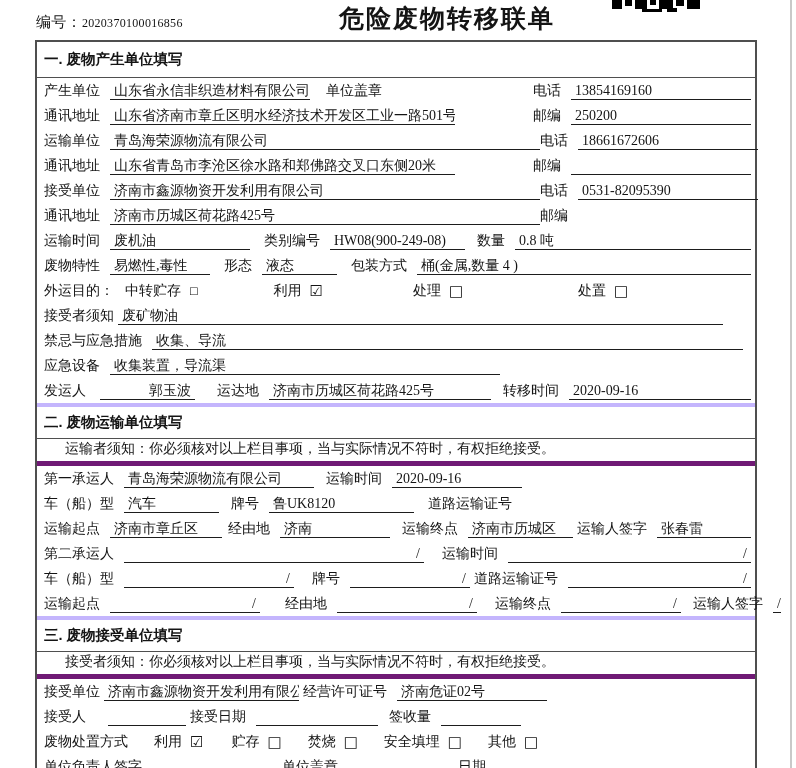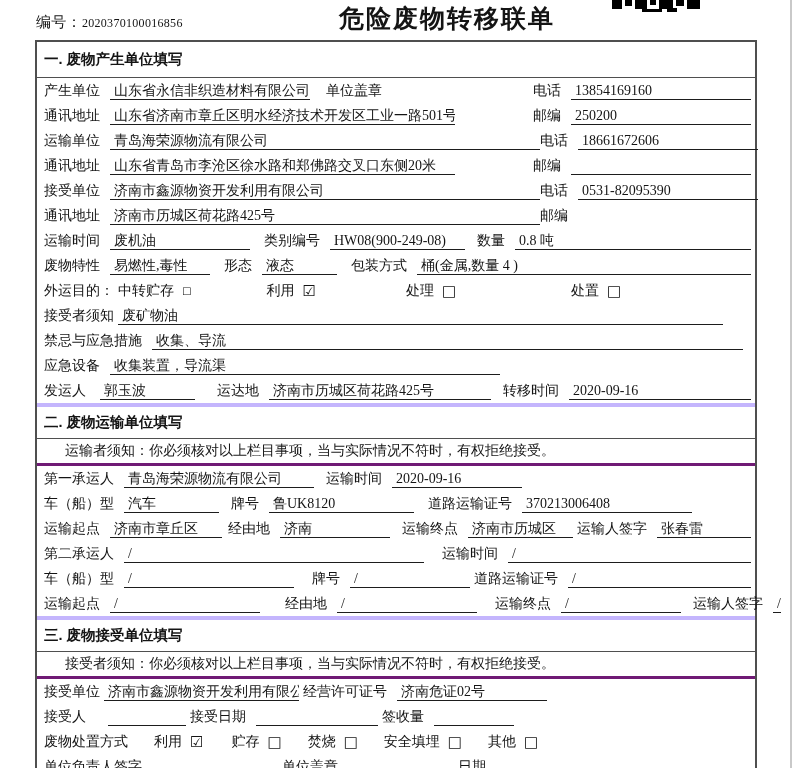--- a/index.html
+++ b/index.html
@@ -19,39 +19,39 @@
            font-weight:bold; font-size:25px; letter-spacing:2px; }
   .qr { position:absolute; left:612px; top:0; }
   
   .tbl { margin-left:35px; width:722px; border:2px solid #4f4f4f; background:#fff; }
   .r { display:flex; align-items:flex-end; height:25px; padding:0 4px 3px 7px;
        font-size:14px; white-space:nowrap; }
   .sh { font-family:"Liberation Sans","DejaVu Sans",sans-serif; font-weight:bold;
         font-size:14.5px; border-bottom:1px solid #4f4f4f; height:36px;
         align-items:center; padding-bottom:0; }
   .bt { border-top:4px solid #c4b5fd; }
-  .notice { border-bottom:3px solid #701a75; height:27px;padding-left:28px; }
+  .notice { border-bottom:5px solid #701a75; height:27px;padding-left:28px; }
   .lbl { flex:0 0 auto;text-align:right; }
   .v { border-bottom:1px solid #1d1d1d; padding:0 4px; margin-left:10px;
        flex:0 0 auto; min-height:17px; line-height:17px; overflow:hidden; }
-  .c { text-align:left; }
+  .c { text-align:right; }
   .f { flex:1 1 auto; }
   .rg { margin-left:auto; width:218px; display:flex; align-items:flex-end; flex:0 0 auto; }
   .rg .lbl { margin-right:0; }
   .opt { display:inline-flex; align-items:center; flex:0 0 auto; }
   .cb { font-family:"DejaVu Sans","Liberation Sans",sans-serif; font-size:15px;
         margin-left:8px; line-height:1; }
   .cb.sm { font-size:10px; }
   .w75{width:75px}.w78{width:78px}.w80{width:80px}.w85{width:85px}.w95{width:95px}
   .w100{width:100px}.w105{width:105px}.w110{width:110px}.w112{width:112px}
   .w120{width:120px}.w122{width:122px}.w130{width:130px}.w135{width:135px}
   .w140{width:140px}.w145{width:145px}.w150{width:150px}.w165{width:165px}
   .w170{width:170px}.w190{width:190px}.w195{width:195px}.w200{width:200px}
   .w222{width:222px}.w300{width:300px}.w345{width:345px}.w390{width:390px}.w430{width:430px}
-  .ml4{margin-left:4px}.ml6{margin-left:6px}.ml8{margin-left:4px}.ml10{margin-left:4px}
+  .ml4{margin-left:4px}.ml6{margin-left:6px}.ml8{margin-left:11px}.ml10{margin-left:4px}
   .ml12{margin-left:12px}.ml14{margin-left:14px}.ml16{margin-left:16px}.ml18{margin-left:18px}.ml22{margin-left:22px}.ml25{margin-left:25px}.ml26{margin-left:26px}
   .ml28{margin-left:28px}.ml30{margin-left:30px}.ml70{margin-left:90px}.ml75{margin-left:75px}
   .ml115{margin-left:115px}.ml120{margin-left:120px}
   .mr8{margin-right:8px}.mr28{margin-right:28px}
   .ftr { margin:7px 0 0 37px; font-size:15px; }
 </style>
 </head>
 <body>
 
 <div class="edge"></div>
@@ -210,21 +210,20 @@
     <span class="lbl ml12">运输时间</span>
     <span class="v w130">2020-09-16</span>
   </div>
 
   <div class="r">
     <span class="lbl">车（船）型</span>
     <span class="v w95">汽车</span>
     <span class="lbl ml12">牌号</span>
     <span class="v w145">鲁UK8120</span>
     <span class="lbl ml14">道路运输证号</span>
-    <span class="v w170">370213006408</span>
   </div>
 
   <div class="r">
     <span class="lbl">运输起点</span>
     <span class="v w112">济南市章丘区</span>
     <span class="lbl ml6">经由地</span>
     <span class="v w110">济南</span>
     <span class="lbl ml12">运输终点</span>
     <span class="v w105">济南市历城区</span>
     <span class="lbl ml10">运输人签字</span>

